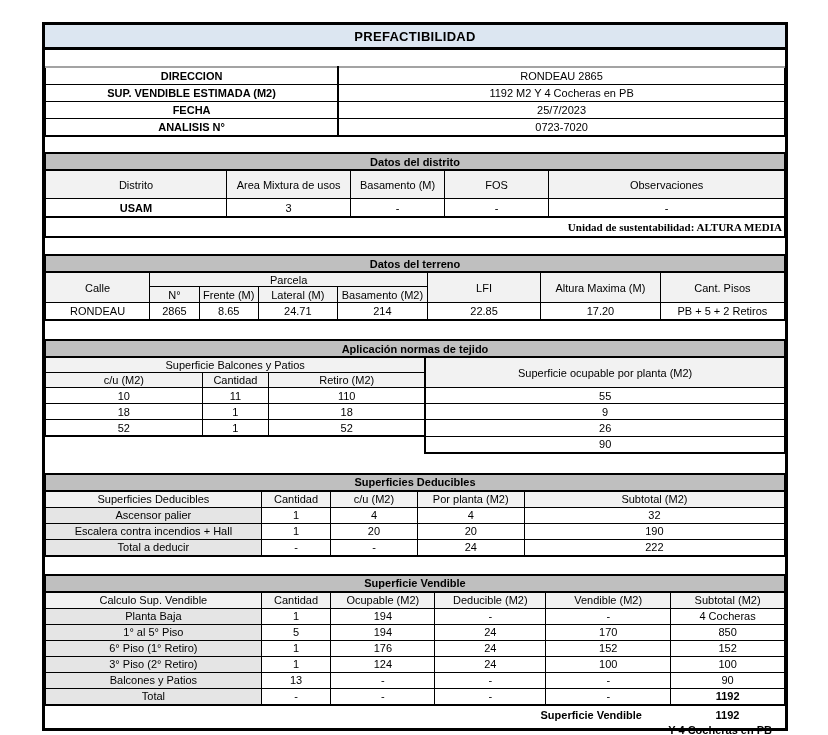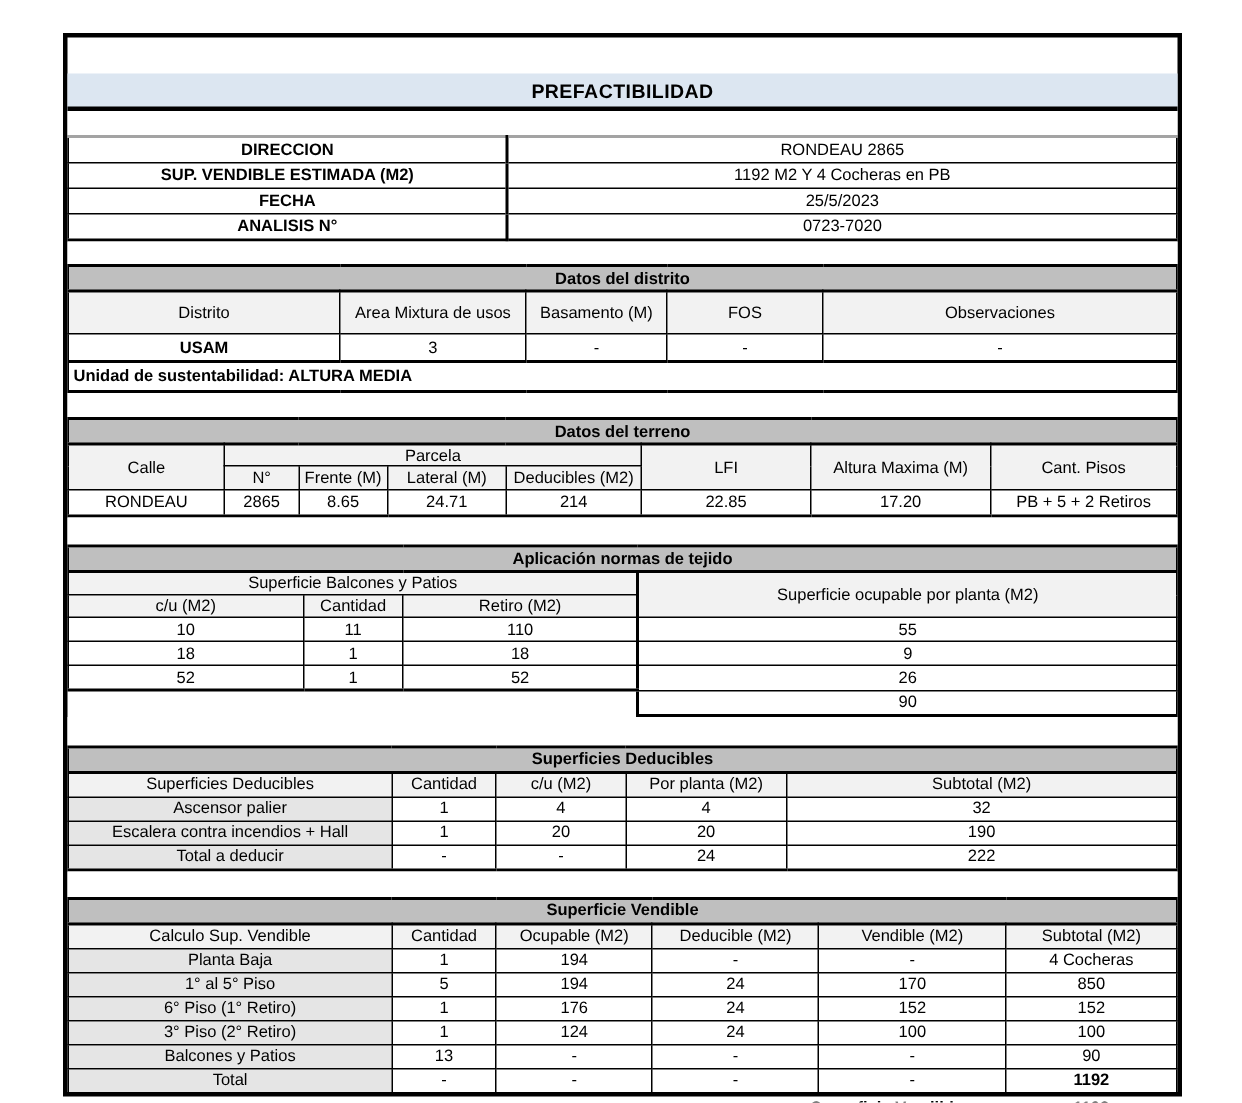--- a/index.html
+++ b/index.html
@@ -1,43 +1,43 @@
 <!DOCTYPE html>
 <html><head>
 <meta charset="utf-8">
 <style>
   html,body { margin:0; padding:0; background:#ffffff; }
   body { width:828px; height:735px; position:relative; font-family:"Liberation Sans", sans-serif; color:#000; }
   .doc { position:absolute; left:42px; top:22px; width:746px; height:709px;
          border:3px solid #000; box-sizing:border-box; background:#fff; }
   .titlebar { height:22px; background:#dce6f1; border-bottom:3px solid #000;
               display:flex; align-items:center; justify-content:center;
-              font-weight:bold; font-size:13px; letter-spacing:.3px;margin-top:24px; }
+              font-weight:bold; font-size:13px; letter-spacing:.3px; }
   .sp { background:#fff; }
   table { width:100%; border-collapse:collapse; table-layout:fixed; font-size:11px; }
   td { border:1px solid #000; text-align:center; vertical-align:middle;
        padding:0 2px; overflow:hidden; white-space:nowrap; }
   .secbar td { background:#bfbfbf; font-weight:bold;
                border-top:2px solid #000; border-bottom:2px solid #000; height:15px; }
   .hdr { background:#f2f2f2; }
   .lbl { background:#e5e5e5; }
   .b { font-weight:bold; }
   .botrow td { border-bottom:2px solid #000; }
   
   .info td { height:16px; font-weight:bold; }
   .info tr:first-child td { border-top:2px solid #a3a3a3; }
   .info tr:last-child td { border-bottom:2px solid #000; }
   .info .ilabel { border-right:2px solid #000; }
   .info .reg { font-weight:normal; }
   .info .lite { font-weight:normal; }
   
   .distrito .hrow td { height:27px;margin-top:22px; }
   .distrito .drow td { height:17px; border-bottom:2px solid #000; }
-  .distrito .note td { height:18px; text-align:left; font-weight:bold;
-                       border-bottom:2px solid #000; padding-left:3px; }
+  .distrito .note td { height:18px; text-align:right; font-weight:bold;
+                       border-bottom:2px solid #000; padding-left:3px;font-family:Liberation Serif, serif; }
   
   .terreno .h1 td { height:13px; }
   .terreno .h2 td { height:15px; }
   .terreno .drow td { height:16px; border-bottom:2px solid #000; }
   
   .tejido .h td { height:14px; }
   .tejido .drow td { height:15px; }
   .tejido .rcol { border-left:2px solid #000; }
   .tejido .leftend td.lc { border-bottom:2px solid #000; }
   .tejido .blank { border:none; background:#fff; }
@@ -69,21 +69,21 @@
         <tr>
       <td class="ilabel">DIRECCION</td>
       <td class="reg">RONDEAU 2865</td>
     </tr>
     <tr>
       <td class="ilabel">SUP. VENDIBLE ESTIMADA (M2)</td>
       <td class="reg">1192 M2 Y 4 Cocheras en PB</td>
     </tr>
     <tr>
       <td class="ilabel">FECHA</td>
-      <td class="lite">25/5/2023</td>
+      <td class="lite">25/7/2023</td>
     </tr>
     <tr>
       <td class="ilabel">ANALISIS N°</td>
       <td class="lite">0723-7020</td>
     </tr>
   </tbody>
     </table>
 
   <div class="sp" style="height:15px"></div>
 
@@ -140,21 +140,21 @@
       <td class="hdr" rowspan="2">Calle</td>
       <td class="hdr" colspan="4">Parcela</td>
       <td class="hdr" rowspan="2">LFI</td>
       <td class="hdr" rowspan="2">Altura Maxima (M)</td>
       <td class="hdr" rowspan="2">Cant. Pisos</td>
     </tr>
     <tr class="h2">
       <td class="hdr">N°</td>
       <td class="hdr">Frente (M)</td>
       <td class="hdr">Lateral (M)</td>
-      <td class="hdr">Deducibles (M2)</td>
+      <td class="hdr">Basamento (M2)</td>
     </tr>
     <tr class="drow">
       <td>RONDEAU</td>
       <td>2865</td>
       <td>8.65</td>
       <td>24.71</td>
       <td>214</td>
       <td>22.85</td>
       <td>17.20</td>
       <td>PB + 5 + 2 Retiros</td>
@@ -326,15 +326,16 @@
       <td class="b">1192</td>
     </tr>
   </tbody>
     </table>
 
   <div class="footer">
     <div class="f1">
       <span class="flabel">Superficie Vendible</span>
       <span class="fvalue">1192</span>
     </div>
+    <div class="f2">Y 4 Cocheras en PB</div>
   </div>
 
 </div>
 
 </body></html>

